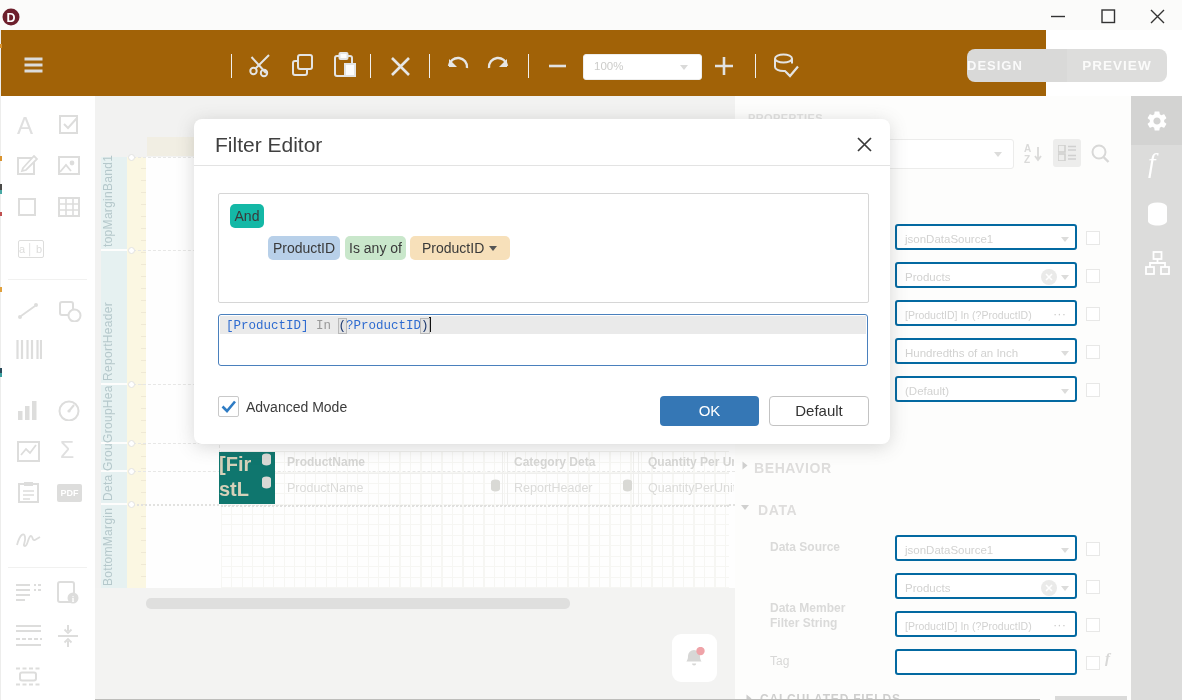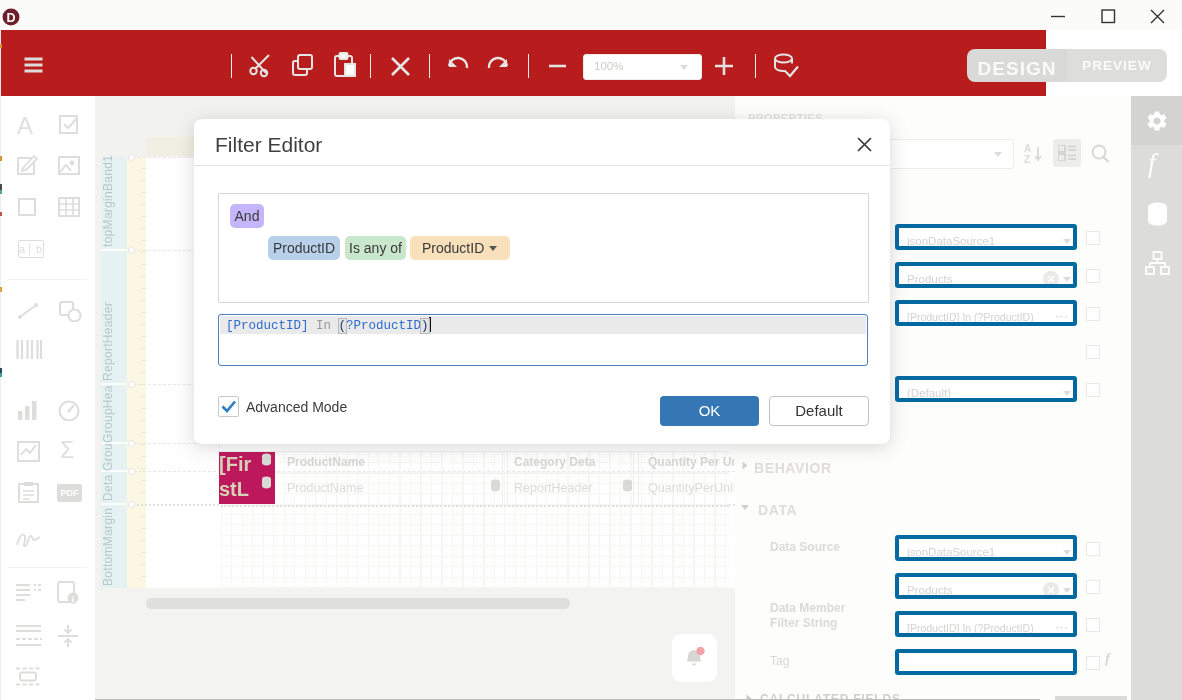--- a/index.html
+++ b/index.html
@@ -4,21 +4,21 @@
 <style>
   html,body{margin:0;padding:0;}
   #app{position:relative;width:1182px;height:700px;background:#fff;overflow:hidden;
        font-family:"Liberation Sans",sans-serif;}
   .abs{position:absolute;}
   
   #titlebar{position:absolute;left:0;top:0;width:1182px;height:30px;background:#fbfbfa;}
   #wtitle{position:absolute;left:25px;top:8px;font-size:12px;letter-spacing:-0.15px;color:#1d1d1d;}
   .winbtn{position:absolute;color:#333;}
   
-  #toolbar{position:absolute;left:0;top:30px;width:1046px;height:66px;background:#b91c1c;}
+  #toolbar{position:absolute;left:0;top:30px;width:1046px;height:66px;background:#a16207;}
   .tsep{position:absolute;top:24px;width:1px;height:24px;background:#f0f0ef;}
   .ticon{position:absolute;top:54px;}
   
   #sidebar{position:absolute;left:0;top:96px;width:95px;height:604px;background:#fff;}
   .sicon{position:absolute;color:#e0e0e0;}
   .ssep{position:absolute;left:8px;width:79px;height:1px;background:#f1f1f0;}
   
   #design{position:absolute;left:95px;top:96px;width:640px;height:604px;background:#f2f2f1;}
   #hruler{position:absolute;left:52px;top:41px;width:588px;height:19px;background:#f1eee3;}
   #bandstrip{position:absolute;left:6px;top:61px;width:26px;height:431px;background:#e6f1f1;}
@@ -28,21 +28,21 @@
   .hdl{position:absolute;left:33px;width:5px;height:5px;border:1px solid #e3e3e1;
      border-radius:50%;background:#fff;}
   .tcell{position:absolute;font-size:12.5px;color:#dbdbd9;white-space:nowrap;}
   .tcell.b{font-weight:700;font-size:12px;color:#d6d6d4;}
   #vruler{position:absolute;left:32px;top:61px;width:19px;height:431px;background:#fbf7e2;}
   #canvas{position:absolute;left:51px;top:61px;width:589px;height:431px;background:#fefefe;}
   .dash{position:absolute;border-top:1px dashed #e7e7e6;height:0;}
   #designgray{position:absolute;left:0px;top:492px;width:640px;height:112px;background:#f3f3f2;}
   
   #props{position:absolute;left:735px;top:96px;width:396px;height:604px;background:#fdfdfc;}
-  .pfield{position:absolute;left:160px;width:182px;height:26px;border:4px solid #0369a1;
+  .pfield{position:absolute;left:160px;width:182px;height:26px;border:2px solid #0369a1;
      border-radius:3px;background:#fff;font-size:11.5px;color:#d2d2d1;line-height:26px;
      padding-left:8px;box-sizing:border-box;white-space:nowrap;overflow:hidden;}
   .plabel{position:absolute;left:17px;font-size:12px;font-weight:700;color:#dadad9;margin-left:18px;}
   .pcheck{position:absolute;left:351px;width:12px;height:12px;border:1px solid #e8e8e7;background:#fff;}
   .caret{position:absolute;width:0;height:0;border-left:4px solid transparent;
      border-right:4px solid transparent;border-top:5px solid #dcdcdb;}
   .phead{position:absolute;font-size:14px;font-weight:700;letter-spacing:.6px;color:#dedddc;}
   
   #rstrip{position:absolute;left:1131px;top:96px;width:51px;height:604px;background:#dcdcdb;}
   #rsel{position:absolute;left:0;top:0;width:51px;height:49px;background:#d3d3d2;}
@@ -134,21 +134,21 @@
     <div class="tsep" style="left:755px"></div>
     <svg class="ticon" style="left:772px;top:23px" width="27" height="26">
       <ellipse cx="11.5" cy="5.5" rx="8.5" ry="4" fill="none" stroke="#e4e4e3" stroke-width="2"></ellipse>
       <path d="M3 5.5 v8.5 c0 2.2 3.8 4 8.5 4 .8 0 1.6 0 2.4-.1" fill="none" stroke="#e4e4e3" stroke-width="2"></path>
       <path d="M20 5.5 v5" fill="none" stroke="#e4e4e3" stroke-width="2"></path>
       <path d="M13.5 18.5 l4.5 4.5 8-9.5" fill="none" stroke="#e4e4e3" stroke-width="2.2"></path>
     </svg>
     <div class="abs" style="left:967px;top:19px;width:200px;height:33px;border-radius:8px;overflow:hidden;">
       <div class="abs" style="left:0;top:0;width:100px;height:33px;background:#d9d9d8;"></div>
       <div class="abs" style="left:100px;top:0;width:100px;height:33px;background:#dddddc;"></div>
-      <div class="abs" style="left:0;top:9px;width:100px;text-align:center;font-size:19px;font-weight:700;letter-spacing:1px;color:#fafafa;">DESIGN</div>
+      <div class="abs" style="left:0;top:9px;width:100px;font-size:13px;font-weight:700;letter-spacing:1px;color:#fafafa;">DESIGN</div>
       <div class="abs" style="left:100px;top:9px;width:100px;text-align:center;font-size:13.5px;font-weight:700;letter-spacing:1px;color:#fbfbfa;">PREVIEW</div>
     </div>
   </div>
 
   <div id="sidebar">
     <div class="sicon" style="left:17px;top:16px;font-size:24px;">A</div>
     <svg class="sicon" style="left:59px;top:19px" width="21" height="19">
         <rect x="1" y="1" width="17" height="17" fill="none" stroke="#dddddc" stroke-width="2"></rect>
         <path d="M5 9 l4 4 9-10" fill="none" stroke="#dddddc" stroke-width="2"></path>
       </svg>
@@ -268,21 +268,21 @@
       repeating-linear-gradient(to right,#f6f6f3 0 1px,transparent 1px 10.5px),
       repeating-linear-gradient(to bottom,#f6f6f3 0 1px,transparent 1px 10.5px);"></div>
 
     <div class="abs" style="left:126px;top:355px;width:508px;height:54px;border-top:1px solid #efefed;"></div>
     <div class="abs" style="left:126px;top:377px;width:508px;height:0;border-top:1px solid #efefed;"></div>
     <div class="abs" style="left:126px;top:409px;width:508px;height:0;border-top:2px dotted #e0e0de;"></div>
     <div class="abs" style="left:407px;top:355px;width:0;height:54px;border-left:1px solid #efefed;"></div>
     <div class="abs" style="left:412px;top:355px;width:0;height:54px;border-left:1px solid #efefed;"></div>
     <div class="abs" style="left:538px;top:355px;width:0;height:54px;border-left:1px solid #efefed;"></div>
     <div class="abs" style="left:543px;top:355px;width:0;height:54px;border-left:1px solid #efefed;"></div>
-    <div class="abs" style="left:124px;top:356px;width:56px;height:52px;background:#be185d;color:#d6d1b9;
+    <div class="abs" style="left:124px;top:356px;width:56px;height:52px;background:#0f766e;color:#d6d1b9;
          font-weight:700;font-size:20px;line-height:25px;overflow:hidden;">[Fir<br>stL</div>
     <svg class="abs" style="left:166px;top:357px" width="11" height="13">
         <ellipse cx="5.5" cy="3" rx="4.5" ry="2.5" fill="#d9d9d5"></ellipse>
         <path d="M1 3v7c0 1.4 2 2.5 4.5 2.5S10 11.4 10 10V3" fill="#d9d9d5"></path>
       </svg>
     <svg class="abs" style="left:166px;top:380px" width="11" height="13">
         <ellipse cx="5.5" cy="3" rx="4.5" ry="2.5" fill="#d9d9d5"></ellipse>
         <path d="M1 3v7c0 1.4 2 2.5 4.5 2.5S10 11.4 10 10V3" fill="#d9d9d5"></path>
       </svg>
     <div class="tcell b" style="left:192px;top:359px;">ProductName</div>
@@ -336,20 +336,21 @@
     <div class="pcheck" style="top:135px;"></div>
     <div class="pfield" style="top:166px;">Products
       <svg class="abs" style="left:144px;top:5px" width="16" height="16">
           <circle cx="8" cy="8" r="8" fill="#eaeae9"></circle>
           <path d="M5 5l6 6M11 5l-6 6" stroke="#fff" stroke-width="1.6"></path>
         </svg>
       <span class="caret" style="left:164px;top:11px;"></span></div>
     <div class="pcheck" style="top:173px;"></div>
     <div class="pfield" style="top:204px;font-size:10.5px;">[ProductID] In (?ProductID)<span class="abs" style="left:156px;top:0;color:#cccccb;font-size:13px;line-height:24px;">···</span></div>
     <div class="pcheck" style="top:211px;"></div>
+    <div class="pfield" style="top:242px;">Hundredths of an Inch<span class="caret" style="left:164px;top:11px;"></span></div>
     <div class="pcheck" style="top:249px;"></div>
     <div class="pfield" style="top:280px;">(Default)<span class="caret" style="left:164px;top:11px;"></span></div>
     <div class="pcheck" style="top:287px;"></div>
     <span class="caret" style="left:6px;top:367px;transform:rotate(-90deg);border-top-color:#d0d0cf;"></span>
     <div class="phead" style="left:19px;top:364px;">BEHAVIOR</div>
     <span class="caret" style="left:6px;top:409px;border-top-color:#d0d0cf;"></span>
     <div class="phead" style="left:23px;top:406px;">DATA</div>
     <div class="plabel" style="top:444px;">Data Source</div>
     <div class="pfield" style="top:439px;">jsonDataSource1<span class="caret" style="left:164px;top:11px;"></span></div>
     <div class="pcheck" style="top:446px;"></div>
@@ -404,21 +405,21 @@
 
   <div class="abs" style="left:95px;top:699px;width:945px;height:1px;background:#bdbdbb;"></div>
 
   <div id="modal">
     <div id="mtitle">Filter Editor</div>
     <svg style="position:absolute;left:663px;top:18px" width="15" height="15">
         <path d="M1 1 L14 14 M14 1 L1 14" stroke="#3a3a3a" stroke-width="1.7"></path>
       </svg>
     <div id="mdiv"></div>
     <div id="gbox">
-      <div class="chip" style="left:11px;top:10px;width:34px;background:#c4b5fd;">And</div>
+      <div class="chip" style="left:11px;top:10px;width:34px;background:#14b8a6;">And</div>
       <div class="chip" style="left:49px;top:42px;width:72px;background:#b8d0e9;">ProductID</div>
       <div class="chip" style="left:126px;top:42px;width:61px;background:#c9e7cb;">Is any of</div>
       <div class="chip" style="left:191px;top:42px;width:100px;background:#f7e0ba;text-align:left;padding-left:12px;box-sizing:border-box;">ProductID
         <span class="caret" style="left:79px;top:10px;border-top-color:#555;"></span>
       </div>
     </div>
     <div id="expr">
       <div id="exprline"></div>
       <div id="exprtext"><span style="color:#2e6bd0">[ProductID]</span><span style="color:#999"> In </span><span style="background:#e3e3e3;outline:1px solid #b9b9b9;color:#1e3a70">(</span><span style="color:#2e6bd0">?ProductID</span><span style="background:#e3e3e3;outline:1px solid #b9b9b9;color:#1e3a70">)</span><span style="display:inline-block;width:2px;height:15px;background:#111;vertical-align:-3px;"></span></div>
     </div>

